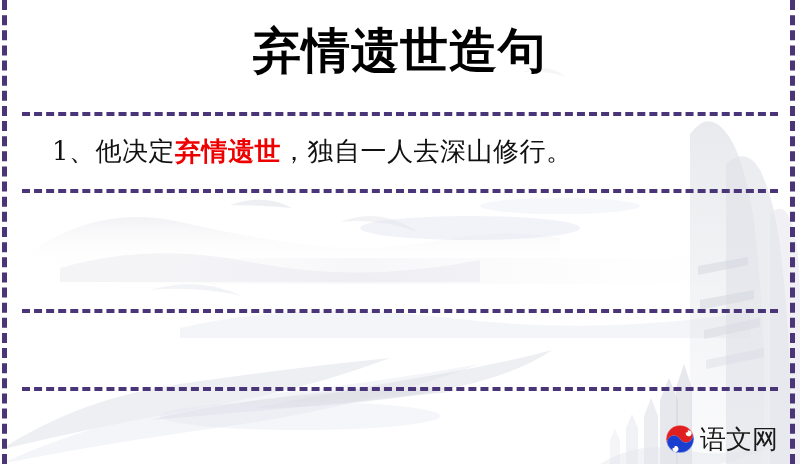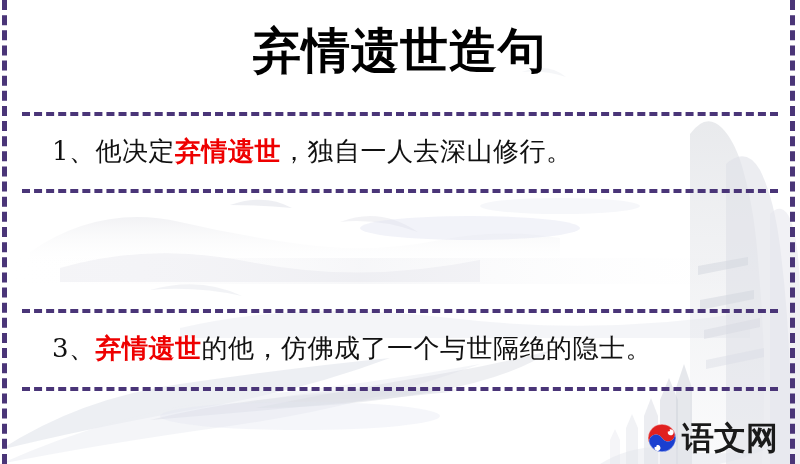--- a/index.html
+++ b/index.html
@@ -101,22 +101,22 @@
     position: absolute;
     right: 22px;
     bottom: 10px;
     display: flex;
     align-items: center;
     gap: 5px;
     z-index: 5;
   }
   #watermark-text {
     font-family: "DejaVu Serif", "Liberation Serif", serif;
-    font-size: 32px;
-    font-weight: 700;
+    font-size: 26px;
+    font-weight: 400;
     color: #1a1a1a;
     letter-spacing: 0px;
     line-height: 1;
   }
 </style>
 </head>
 <body>
 
 <div id="page">
 
@@ -191,23 +191,20 @@
 
   <div class="sentence" id="sentence-1">
     <span>1、</span><span>他决定</span><span class="kw">弃情遗世</span><span>，独自一人去深山修行。</span>
   </div>
 
   <div class="sep" id="sep-2"></div>
 
 
   <div class="sep" id="sep-3"></div>
 
-  <div class="sentence" id="sentence-3">
-    <span>3、</span><span></span><span class="kw">弃情遗世</span><span>的他，仿佛成了一个与世隔绝的隐士。</span>
-  </div>
 
   <div class="sep" id="sep-4"></div>
 
   <div id="watermark">
     <svg width="30" height="30" viewBox="0 0 100 100">
 
       <path d="M50 4 A46 46 0 0 0 10 73 A23 23 0 0 1 50 50 A23 23 0 0 0 90 27 A46 46 0 0 0 50 4 Z" fill="#e02020"></path>
 
       <path d="M50 96 A46 46 0 0 0 90 27 A23 23 0 0 1 50 50 A23 23 0 0 0 10 73 A46 46 0 0 0 50 96 Z" fill="#1a3fd0"></path>
 

